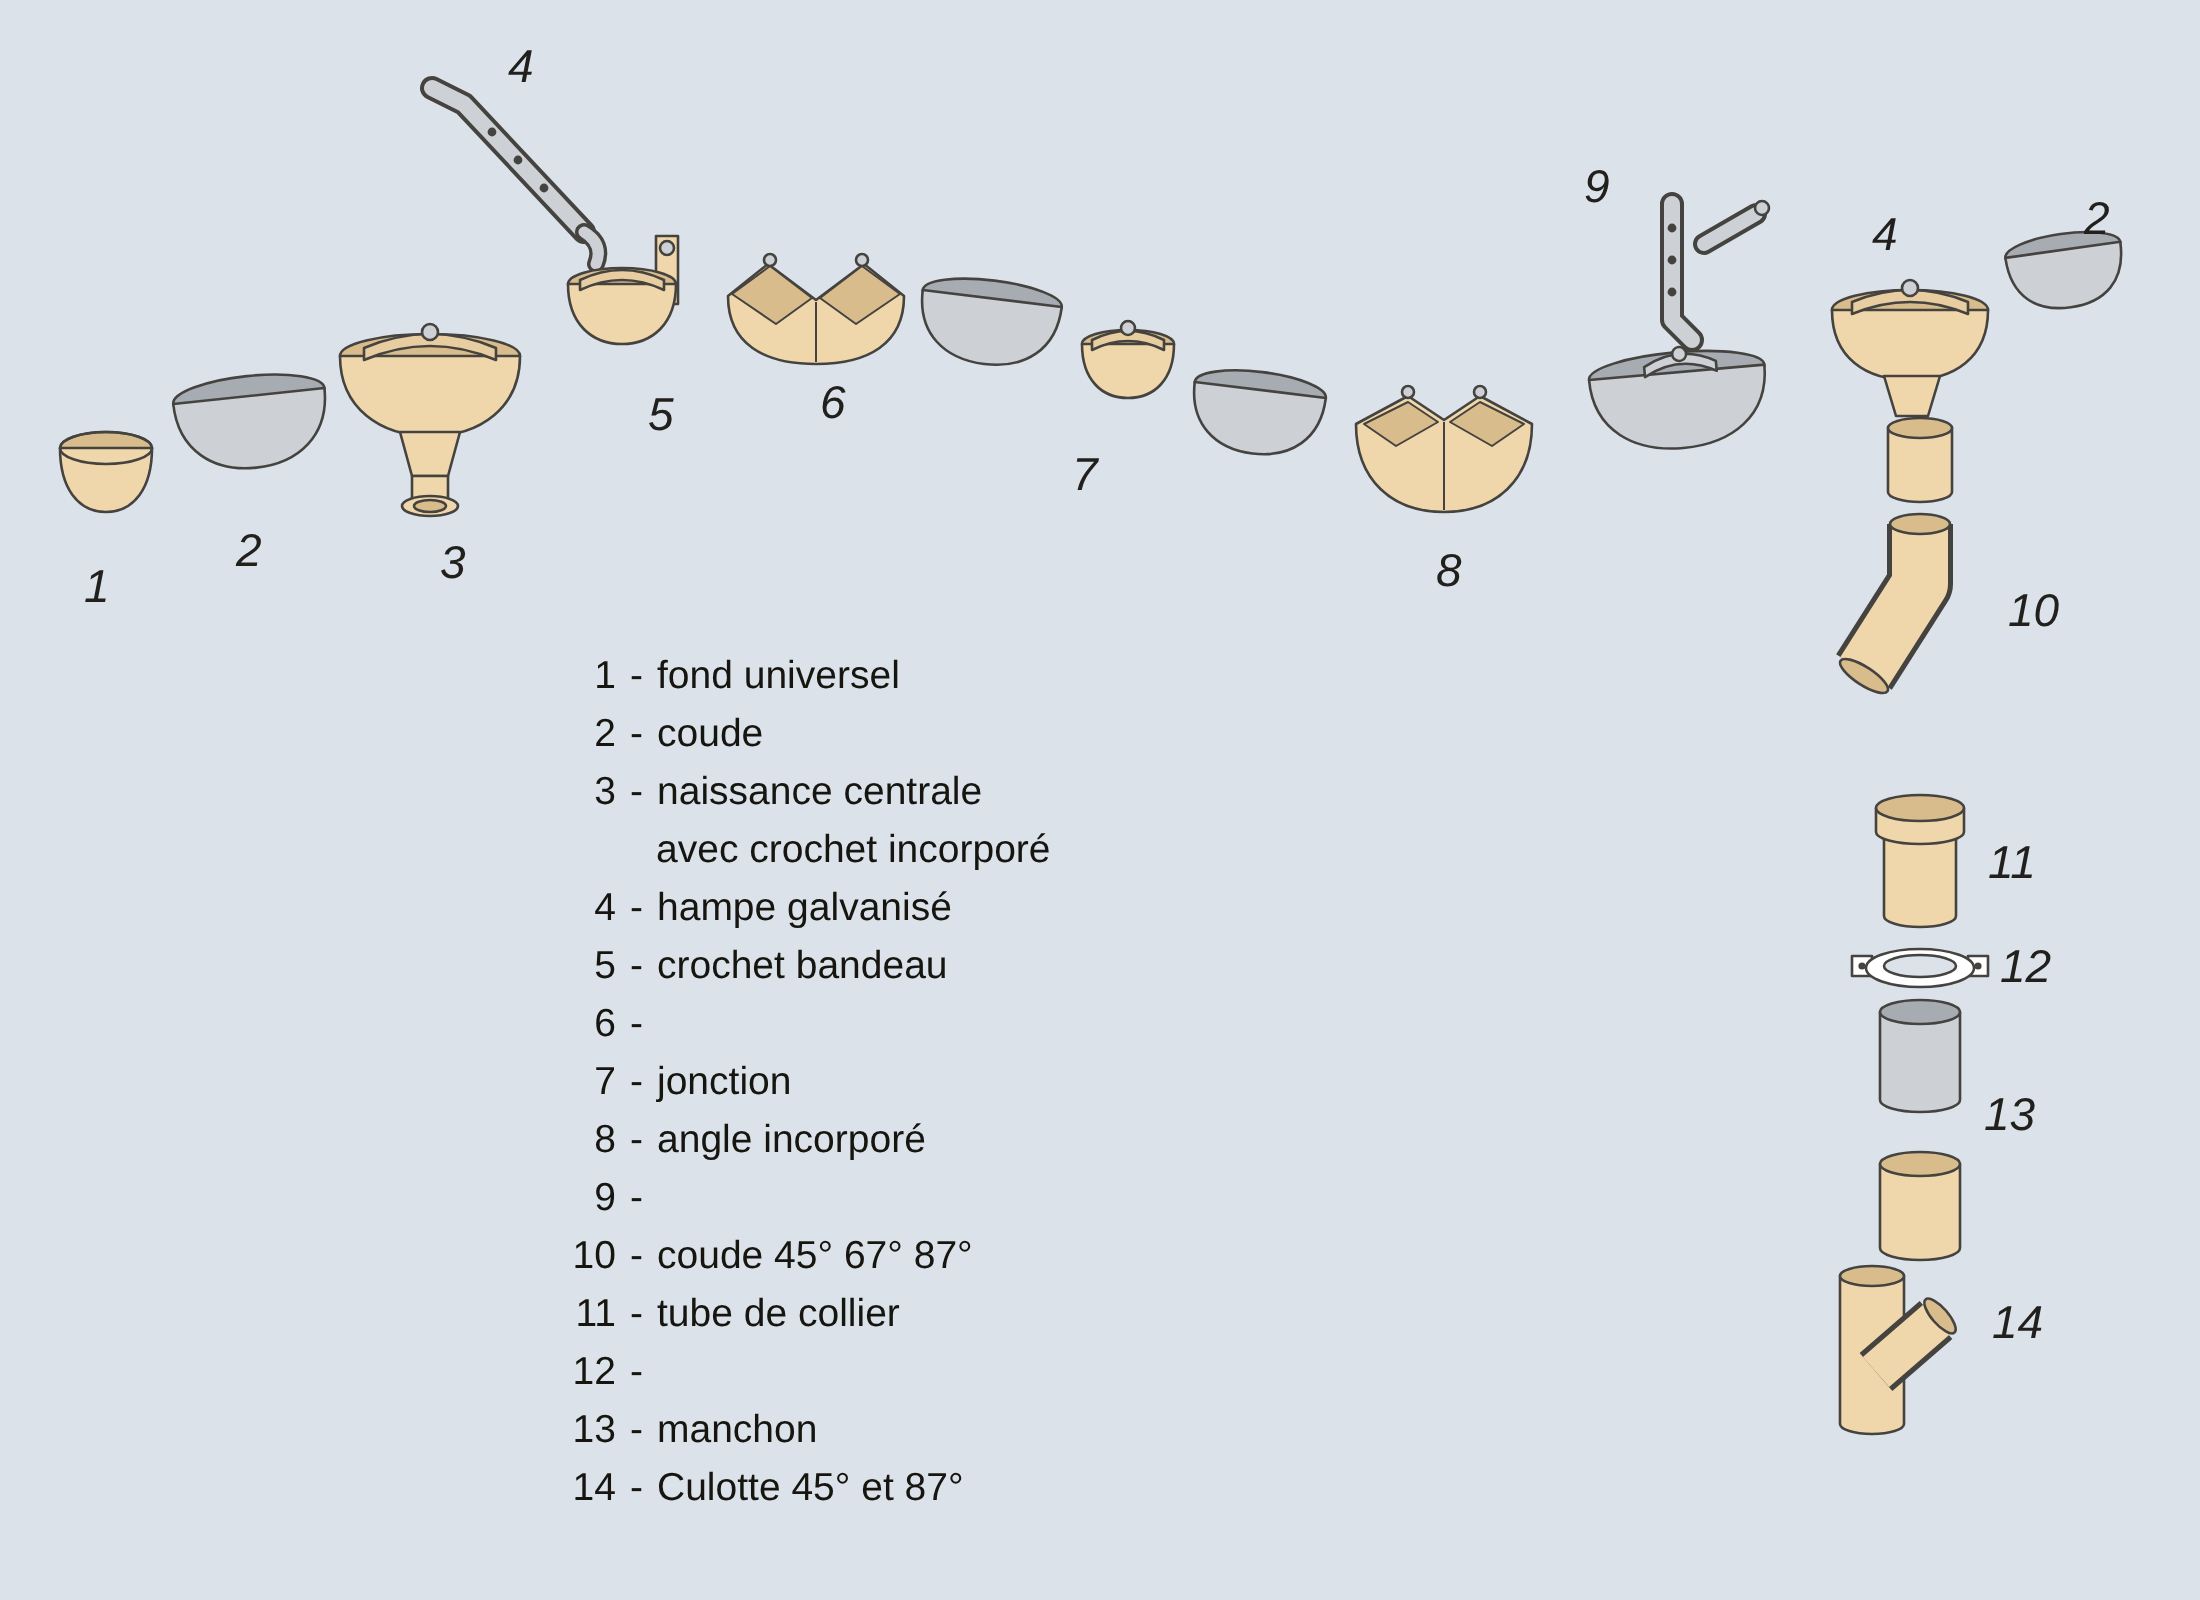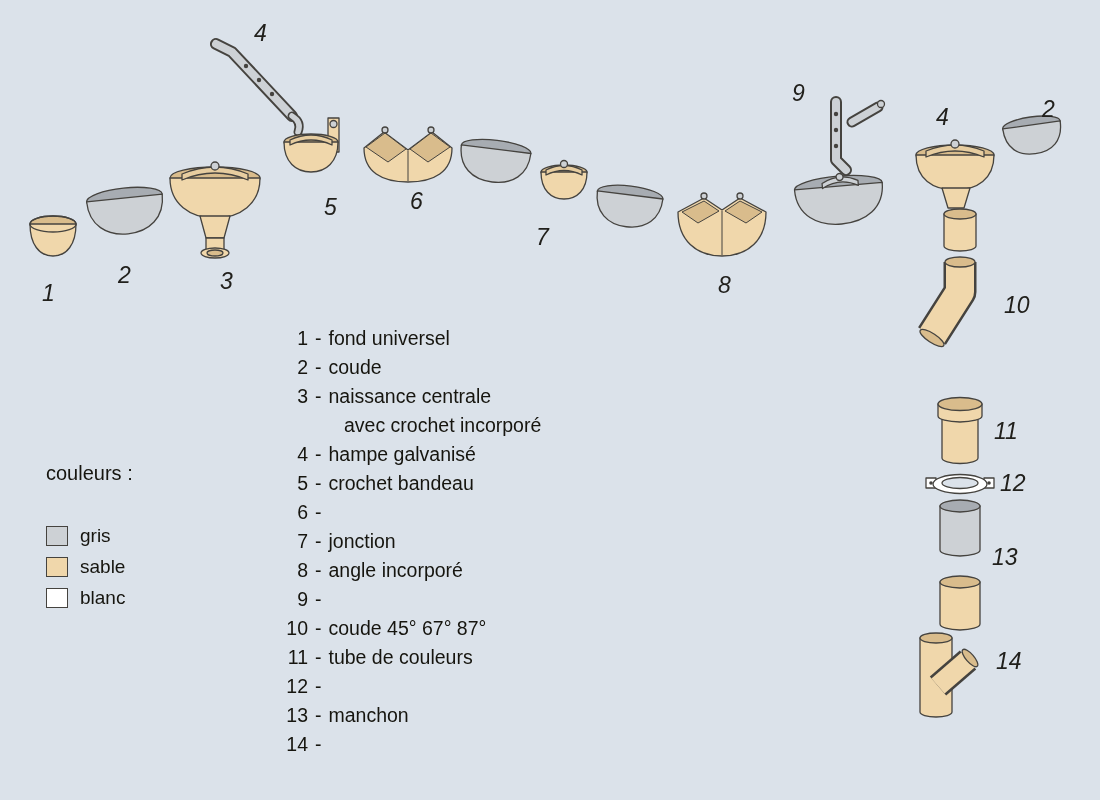--- a/index.html
+++ b/index.html
@@ -10,21 +10,21 @@
   }
   .illustration { position:absolute; left:0; top:0; }
   .callout {
     position:absolute; font-style:italic; font-size:23px;
     color:#21201c; line-height:1; user-select:none;
   }
   .parts-list { position:absolute; left:280px; top:324px; }
   .list-row { display:flex; font-size:19.5px; line-height:29px; white-space:nowrap; }
   .list-row .num { width:28px; text-align:right; }
   .list-row .sep { margin:0 7px; }
-  .cont-label { margin-left:64px; }
+  .cont-label { margin-left:48px; }
   .color-legend { position:absolute; left:46px; top:462px; }
   .legend-title { font-size:20px; margin-bottom:40px; }
   .legend-row { display:flex; align-items:center; margin-bottom:9px; font-size:19px; }
   .swatch { width:22px; height:20px; border:1.6px solid #45433f; margin-right:12px; box-sizing:border-box; }
   .sw-gris  { background:#cdd1d5; }
   .sw-sable { background:#f0d7ab; }
   .sw-blanc { background:#ffffff; }
 </style>
 </head>
 <body>
@@ -251,46 +251,32 @@
       <span class="sep">-</span>
     </div>
     <div class="list-row">
       <span class="num">10</span>
       <span class="sep">-</span>
       <span class="lbl">coude 45° 67° 87°</span>
     </div>
     <div class="list-row">
       <span class="num">11</span>
       <span class="sep">-</span>
-      <span class="lbl">tube de couleurs</span>
+      <span class="lbl">tube de collier</span>
     </div>
     <div class="list-row">
       <span class="num">12</span>
       <span class="sep">-</span>
     </div>
     <div class="list-row">
       <span class="num">13</span>
       <span class="sep">-</span>
       <span class="lbl">manchon</span>
     </div>
     <div class="list-row">
       <span class="num">14</span>
       <span class="sep">-</span>
+      <span class="lbl">Culotte 45° et 87°</span>
     </div>
   </div>
 
-  <div class="color-legend">
-    <div class="legend-title">couleurs :</div>
-    <div class="legend-row">
-      <span class="swatch sw-gris"></span>
-      <span>gris</span>
-    </div>
-    <div class="legend-row">
-      <span class="swatch sw-sable"></span>
-      <span>sable</span>
-    </div>
-    <div class="legend-row">
-      <span class="swatch sw-blanc"></span>
-      <span>blanc</span>
-    </div>
-  </div>
 
 </div>
 
 </body></html>

